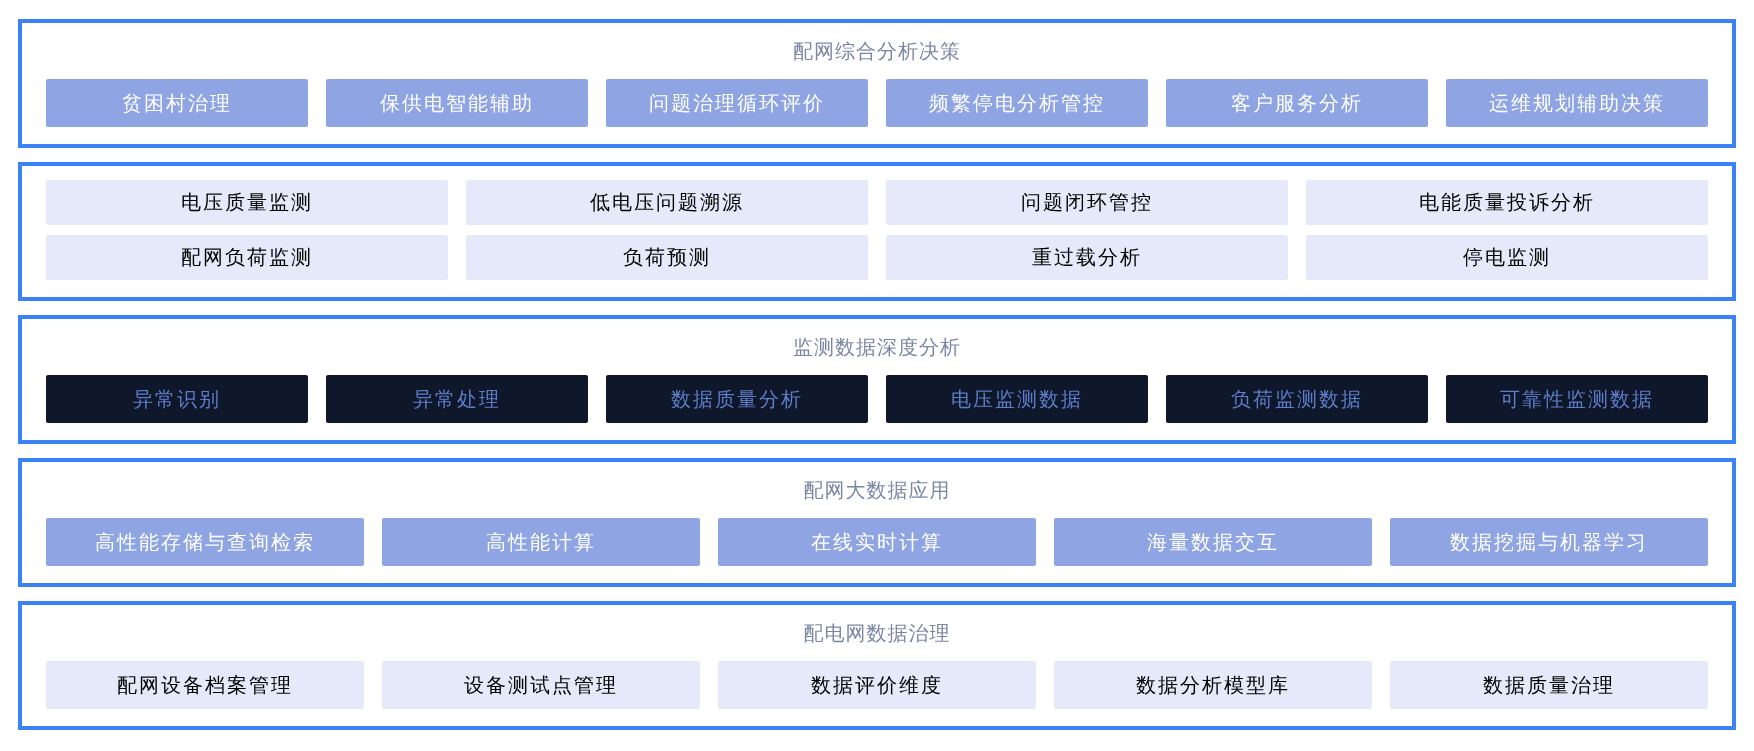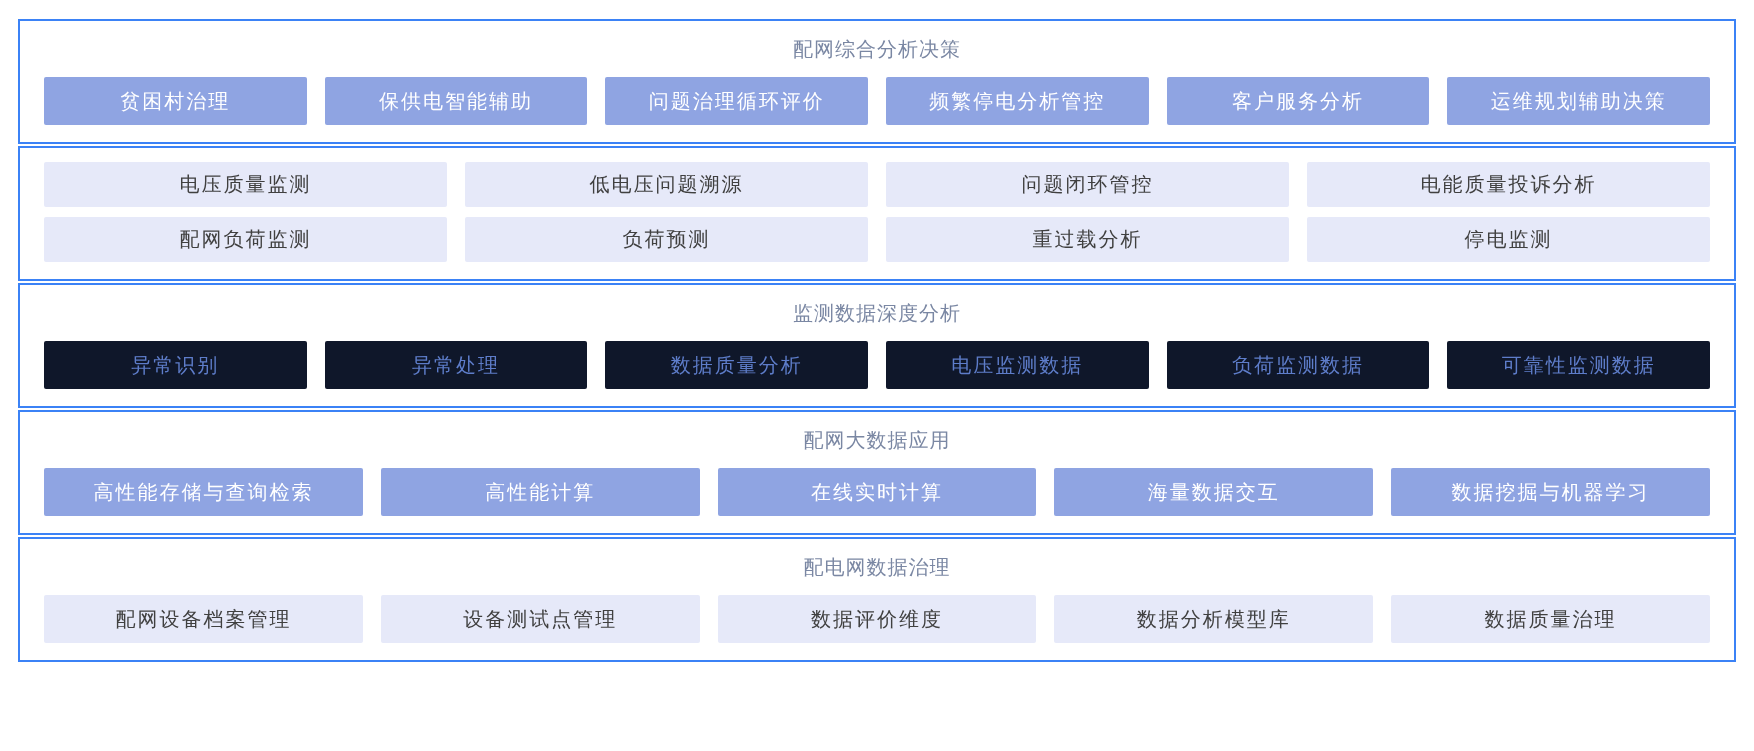--- a/index.html
+++ b/index.html
@@ -13,23 +13,23 @@
     height: 751px;
     box-sizing: border-box;
     padding-top: 19px;
     overflow: hidden;
   }
   #app {
     padding: 0 18px;
   }
   .panel {
     box-sizing: border-box;
-    border: 2px solid #3b82f6;
+    border: 4px solid #3b82f6;
     background: #ffffff;
-    margin-bottom: 2px;
+    margin-bottom: 14px;
     padding: 14px 24px 17px 24px;
   }
   .panel-title {
     text-align: center;
     color: #7a87a3;
     font-size: 20px;
     line-height: 28px;
     letter-spacing: 1px;
     margin-bottom: 14px;
     user-select: none;
@@ -60,21 +60,21 @@
   }
   .panel[data-rows="2"] .tile {
     height: 45px;
   }
   .tile.solid {
     background: #8fa4e2;
     color: #ffffff;
   }
   .tile.lavender {
     background: #e6e9f9;
-    color: #404040;
+    color: #000000;
   }
   .tile.mint {
     background: #0f172a;
     color: #5e7dca;
   }
 </style>
 </head>
 <body>
 
 <div id="app">

